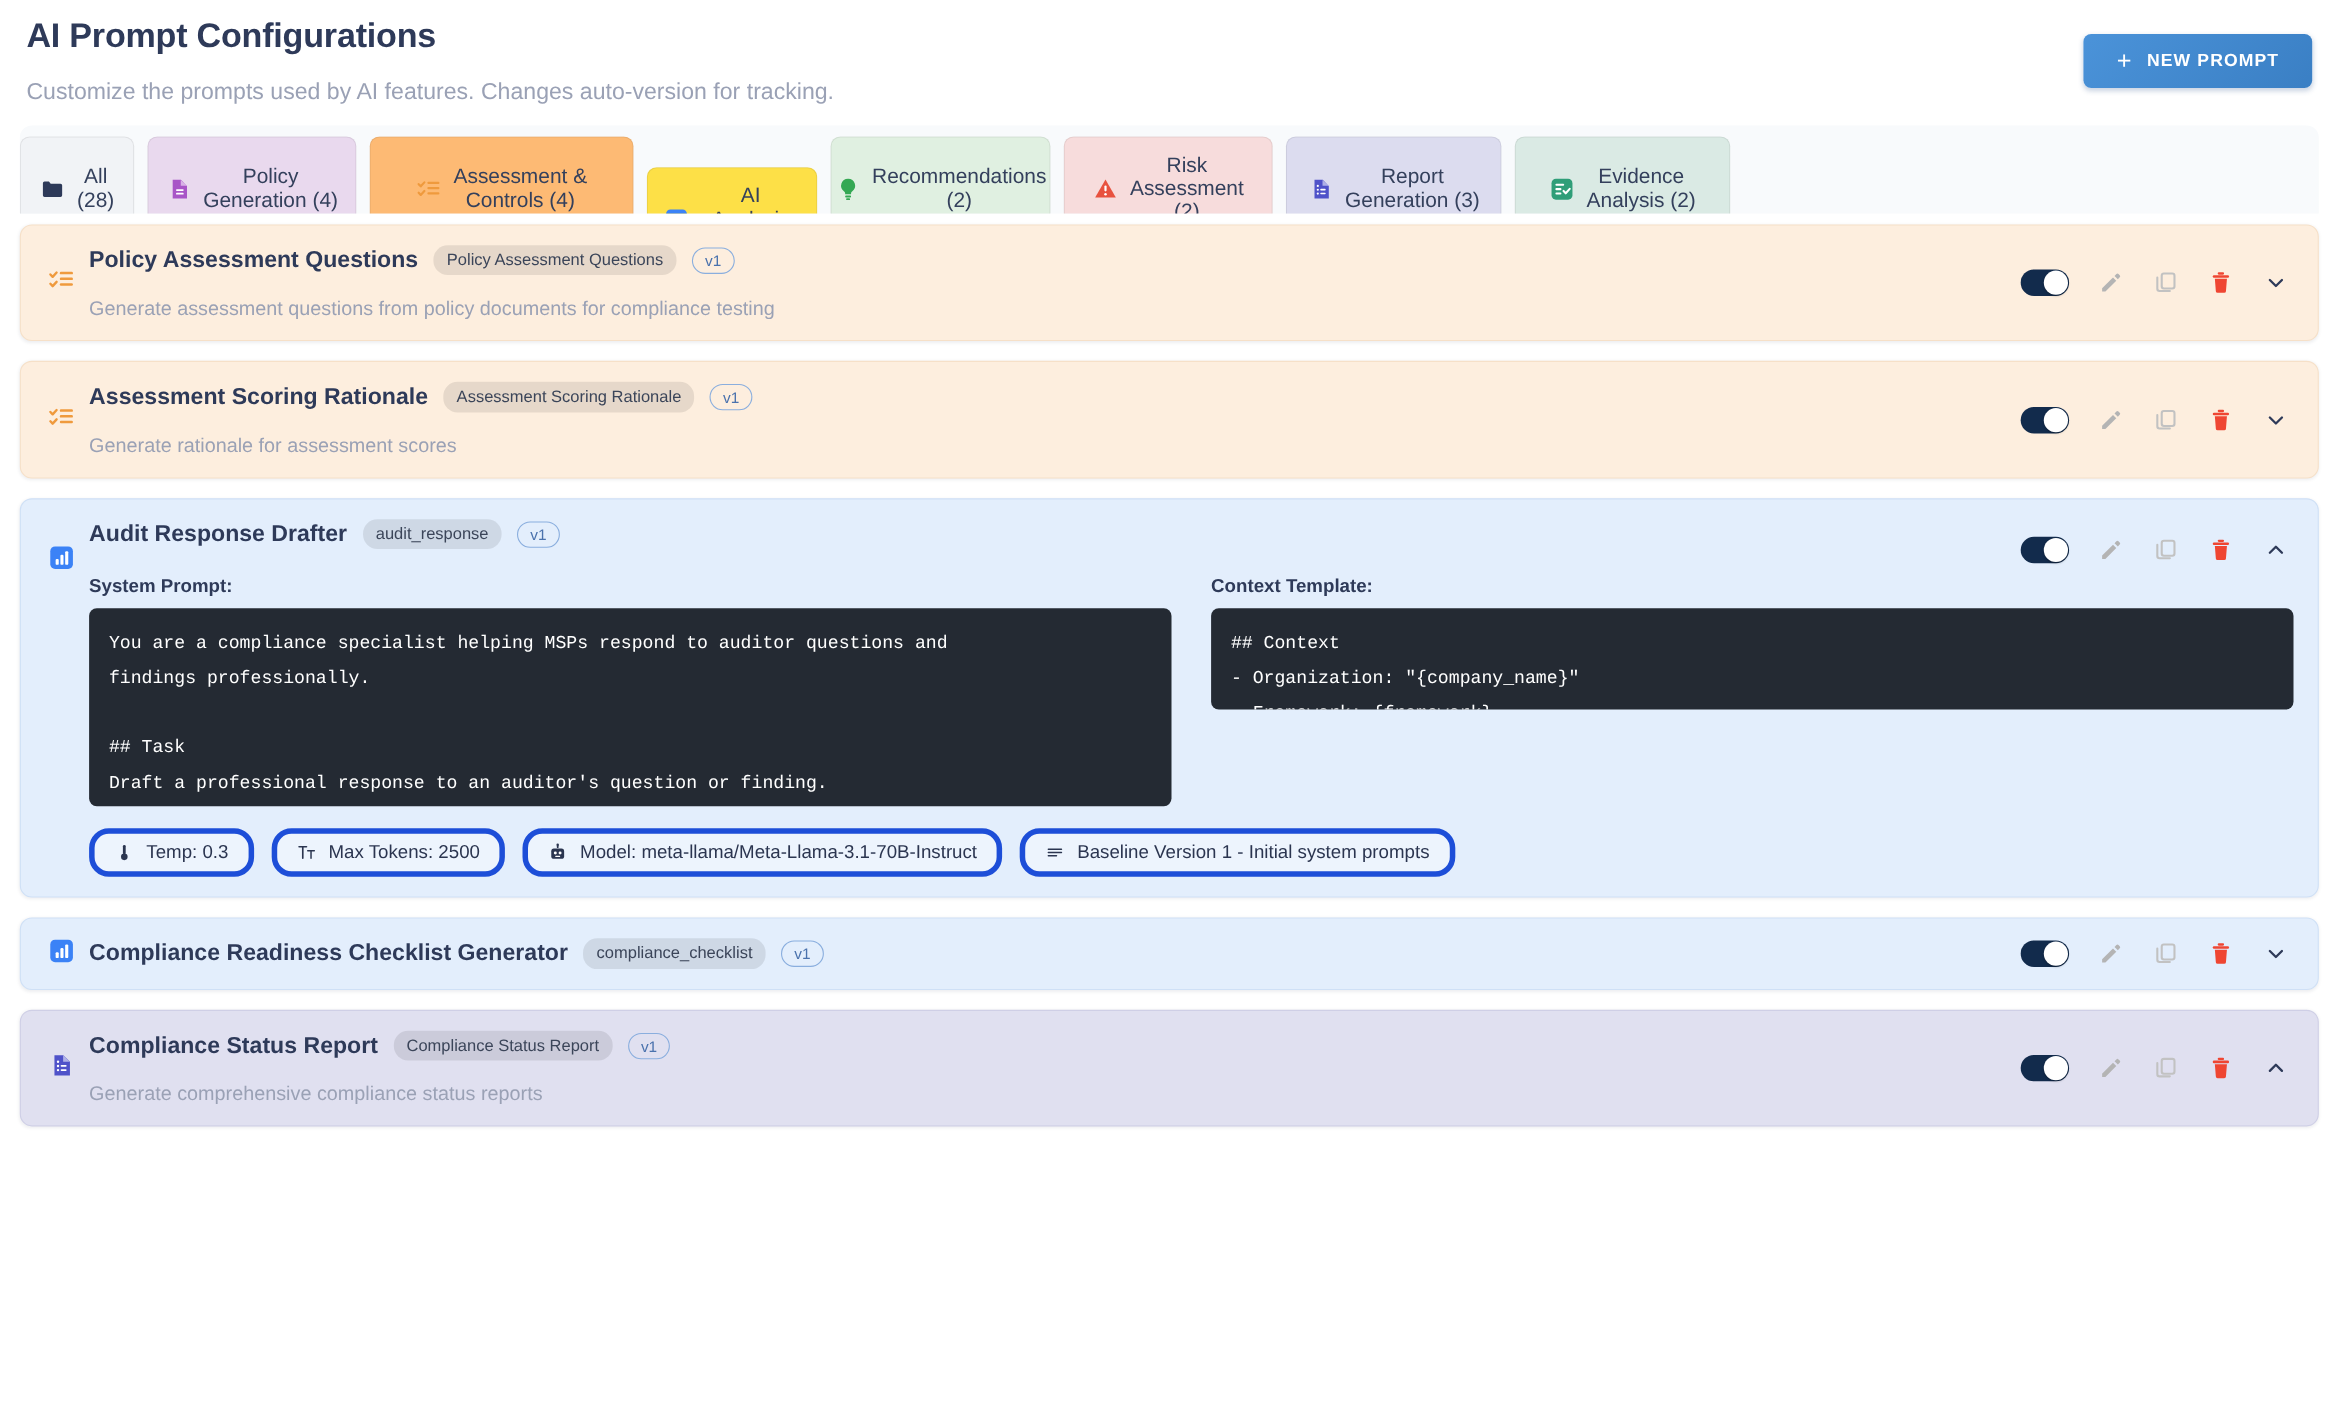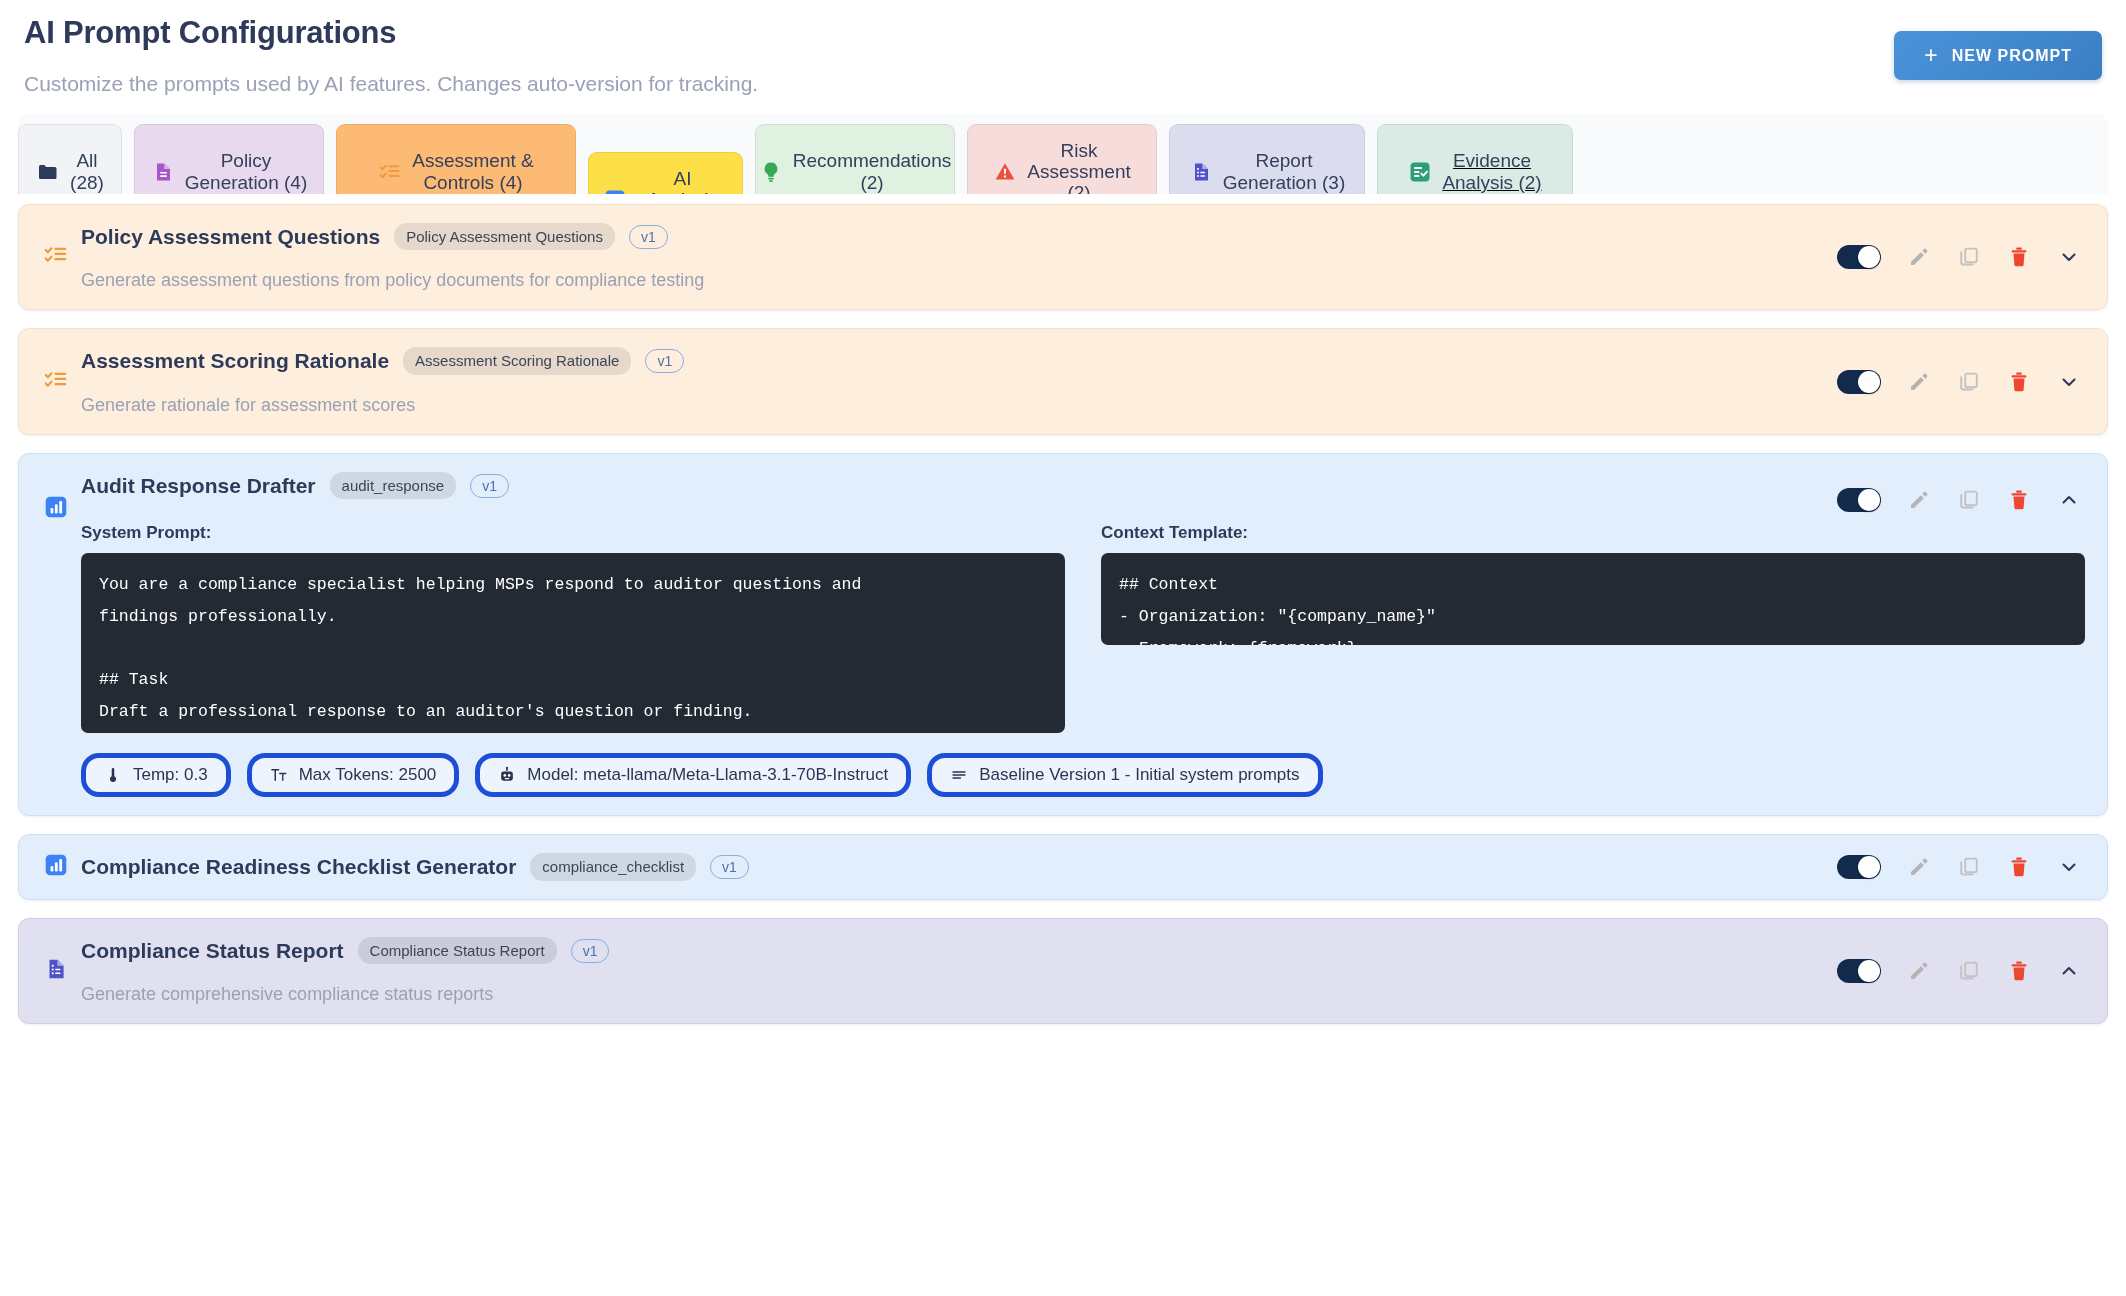--- a/index.html
+++ b/index.html
@@ -49,21 +49,21 @@
     white-space: pre-line;
   }
   .tab .ticon { flex: 0 0 auto; display:flex; align-items:center; }
   .tab:nth-child(1){ width: 104px; background:#f1f3f6; }
   .tab:nth-child(2){ width: 190px; background:#e9d9ee; }
   .tab:nth-child(3){ width: 240px; background:#f8e5d1; }
   .tab:nth-child(4){ width: 155px; background:#dbe8f8; }
   .tab:nth-child(5){ width: 200px; background:#e0f0e1; }
   .tab:nth-child(6){ width: 190px; background:#f7dcdc; }
   .tab:nth-child(7){ width: 196px; background:#dcdcef; }
-  .tab:nth-child(8){ width: 196px; background:#daeae4;text-decoration:underline; }
+  .tab:nth-child(8){ width: 196px; background:#daeae4; }
 
   
   .cards { padding: 10px 18px 0 18px; }
   .card {
     position: relative; border-radius: 11px; margin-bottom: 18px;
     border: 1px solid rgba(0,0,0,.06);
     box-shadow: 0 1px 3px rgba(30,40,70,.08);
     padding: 18px 22px 18px 62px;
   }
   .card.orange { background:#fdeede; border-color:#f6e0c8; }

